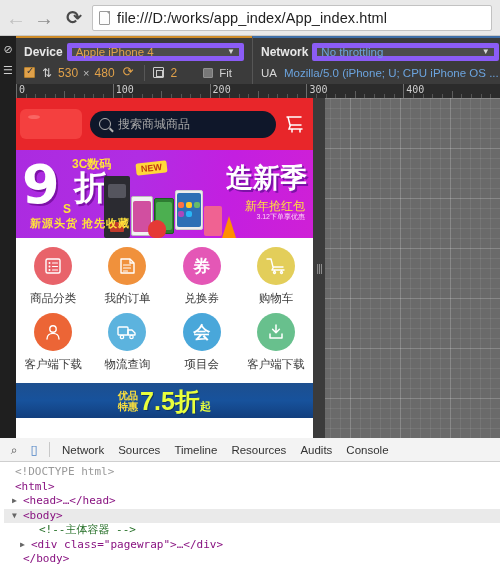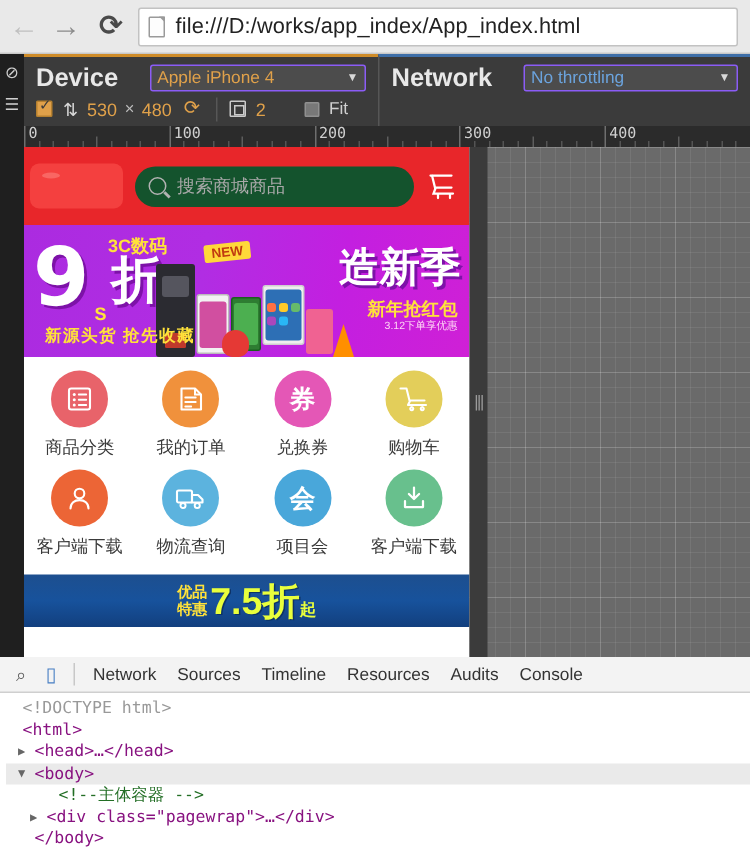--- a/index.html
+++ b/index.html
@@ -64,24 +64,24 @@
   }
   .emu-device {
     width: 236px; border-top: 2px solid #cf8c29;
     background: #3b3b3b; padding: 3px 8px 0 8px; position: relative;
   }
   .emu-network {
     flex: 1; border-top: 2px solid #3f6fa8; background: #3b3b3b;
     padding: 3px 8px 0 8px; border-left: 1px solid #565656;
   }
   .row { display: flex; align-items: center; height: 21px; }
-  .lbl { color: #e8e8e8; font-size: 17px; font-weight: bold; flex: none; }
+  .lbl { color: #e8e8e8; font-size: 12px; font-weight: bold; flex: none; }
   .select-box {
-    margin-left: 21px; flex: 1; height: 18px; background: #4c4c4c;
-    border: 1px solid #8b5cf6; border-radius: 2px;
+    margin-left: 4px; flex: 1; height: 18px; background: #4c4c4c;
+    border: 5px solid #8b5cf6; border-radius: 2px;
     display: flex; align-items: center; padding: 0 4px;
   }
   .select-val { font-size: 11.5px; color: #e0a14a; flex: 1; white-space: nowrap; }
   .select-val.net { color: #6ba3dd; }
   .caret { color: #d8d8d8; font-size: 8px; flex: none; }
 
   .chk {
     width: 11px; height: 11px; background: #e0a14a; border: 1px solid #b5802f;
     flex: none; position: relative; border-radius: 1px;
   }
@@ -175,21 +175,21 @@
   .m-logo {
     width: 62px; height: 30px; flex: none; border-radius: 6px;
     background: #f4403f; position: relative;
   }
   .m-logo::after {
     content: ""; position: absolute; left: 8px; top: 6px;
     width: 12px; height: 4px; border-radius: 50%; background: #f96663;
   }
   .m-search {
     flex: 1; height: 27px; margin: 0 8px; border-radius: 14px;
-    background: #14532d; display: flex; align-items: center; padding: 0 9px;
+    background: #0f172a; display: flex; align-items: center; padding: 0 9px;
   }
   .m-search-ico {
     width: 12px; height: 12px; border: 1.6px solid #b2b2b2; border-radius: 50%;
     flex: none; position: relative; margin-right: 7px;
   }
   .m-search-ico::after {
     content: ""; position: absolute; right: -4px; bottom: -2px;
     width: 5px; height: 1.6px; background: #b2b2b2;
     transform: rotate(45deg);
   }
@@ -226,21 +226,21 @@
     position: absolute; left: 14px; bottom: 7px;
     font-size: 11px; color: #ffe23a; font-weight: bold; letter-spacing: 1px;
   }
   .bn-right {
     position: absolute; right: 6px; top: 14px;
     font-size: 27px; font-weight: bold; color: #ffffff; line-height: 28px;
     text-shadow: 2px 2px 0 #7d12a8;
   }
   .bn-right2 {
     position: absolute; right: 8px; top: 48px;
-    font-size: 12px; font-weight: bold; color: #ffe23a;
+    font-size: 12px; font-weight: normal; color: #ffe23a;
   }
   .bn-right3 {
     position: absolute; right: 8px; top: 62px;
     font-size: 7px; color: #ffd6f5;
   }
   .bn-new {
     position: absolute; left: 120px; top: 12px;
     background: #ffd83a; color: #c03a10; font-size: 9px; font-weight: bold;
     padding: 1px 5px; border-radius: 2px; transform: rotate(-6deg);
   }
@@ -363,20 +363,24 @@
         </div>
       </div>
 
       <div class="emu-network">
         <div class="row">
           <span class="lbl">Network</span>
           <span class="select-box">
             <span class="select-val net">No throttling</span>
             <span class="caret">▼</span>
           </span>
+        </div>
+        <div class="row">
+          <span class="ua-lbl">UA</span>
+          <span class="ua-val">Mozilla/5.0 (iPhone; U; CPU iPhone OS ...</span>
         </div>
       </div>
     </div>
   </div>
 
   <div class="ruler">
     <div class="ruler-gutter"></div>
     <div id="ruler-ticks">
         <div class="r-tick " style="left: 16px;"></div>
         <div class="r-tick minor" style="left: 25.68px;"></div>

